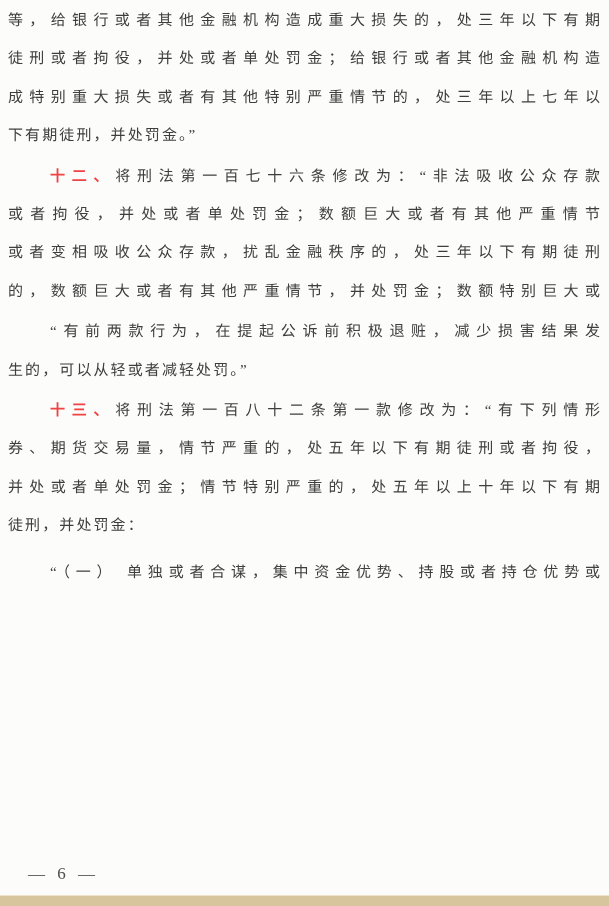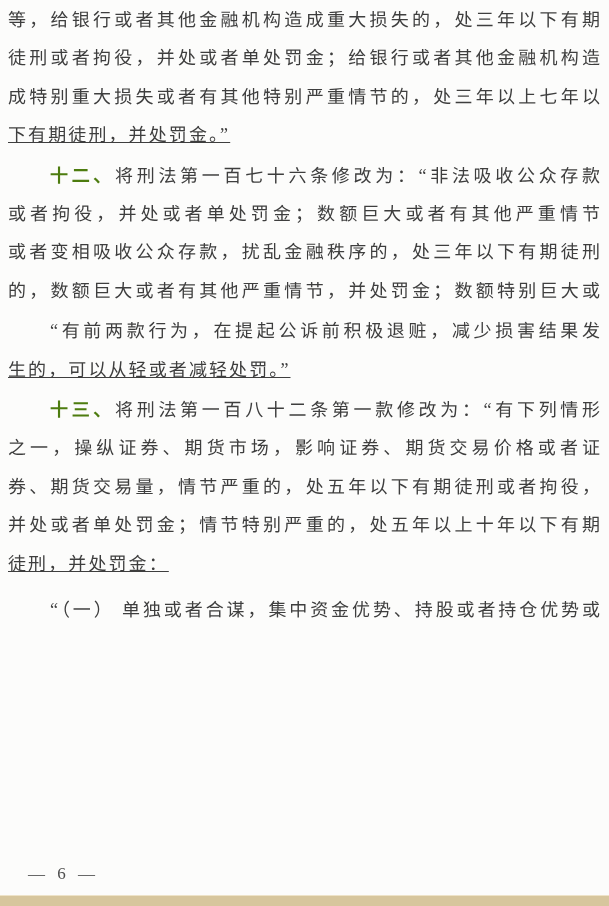--- a/index.html
+++ b/index.html
@@ -27,38 +27,37 @@
   .para {
     margin: 0;
   }
   .para + .para {
     margin-top: 2px;
   }
   .para.gap {
     margin-top: 8px;
   }
   .line {
-    font-size: 18px;
+    font-size: 15px;
     line-height: 38.4px;
     text-align: justify;
     text-align-last: justify;
     text-justify: inter-character;
     overflow: hidden;
   }
   .line.indent {
     text-indent: 42px;
   }
   .line.last {
     text-align-last: left;
     letter-spacing: 2.1px;
-    text-decoration: underline;
   }
   .line b {
     font-weight: 700;
-    color: #4d7c0f;
+    color: #ef4444;
   }
   .footer {
     position: absolute;
     left: 28px;
     top: 864px;
     font-size: 17px;
     letter-spacing: 4px;
     color: #4e4e4e;
   }
   .bottom-strip {
@@ -87,21 +86,20 @@
         <div class="line">或者拘役，并处或者单处罚金；数额巨大或者有其他严重情节</div>
         <div class="line">或者变相吸收公众存款，扰乱金融秩序的，处三年以下有期徒刑</div>
         <div class="line">的，数额巨大或者有其他严重情节，并处罚金；数额特别巨大或</div>
       </div>
       <div class="para">
         <div class="line indent">“有前两款行为，在提起公诉前积极退赃，减少损害结果发</div>
         <div class="line last">生的，可以从轻或者减轻处罚。”</div>
       </div>
       <div class="para">
         <div class="line indent"><b>十三、</b>将刑法第一百八十二条第一款修改为：“有下列情形</div>
-        <div class="line">之一，操纵证券、期货市场，影响证券、期货交易价格或者证</div>
         <div class="line">券、期货交易量，情节严重的，处五年以下有期徒刑或者拘役，</div>
         <div class="line">并处或者单处罚金；情节特别严重的，处五年以上十年以下有期</div>
         <div class="line last">徒刑，并处罚金：</div>
       </div>
       <div class="para gap">
         <div class="line indent">“（一） 单独或者合谋，集中资金优势、持股或者持仓优势或</div>
       </div>
     </div>
   <div class="footer">— 6 —</div>
   <div class="bottom-strip"></div>

